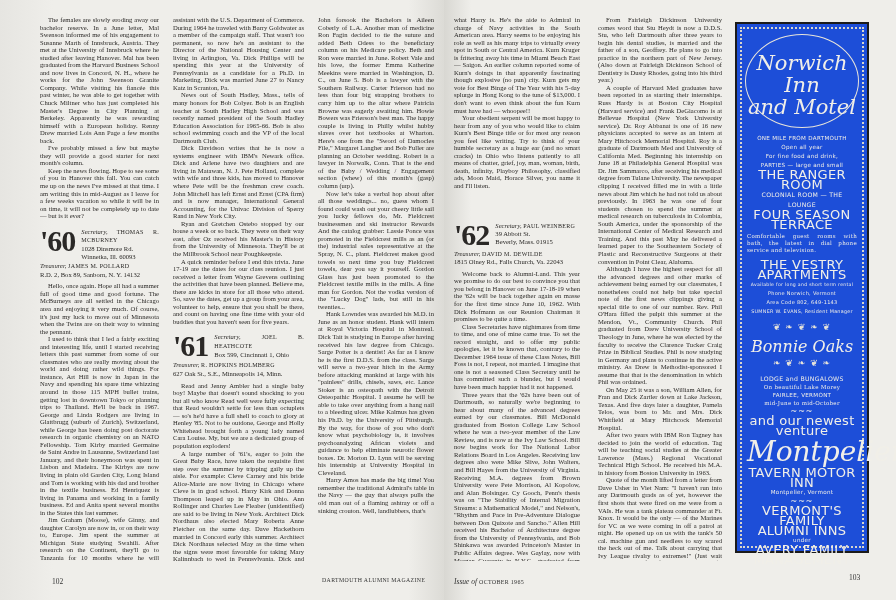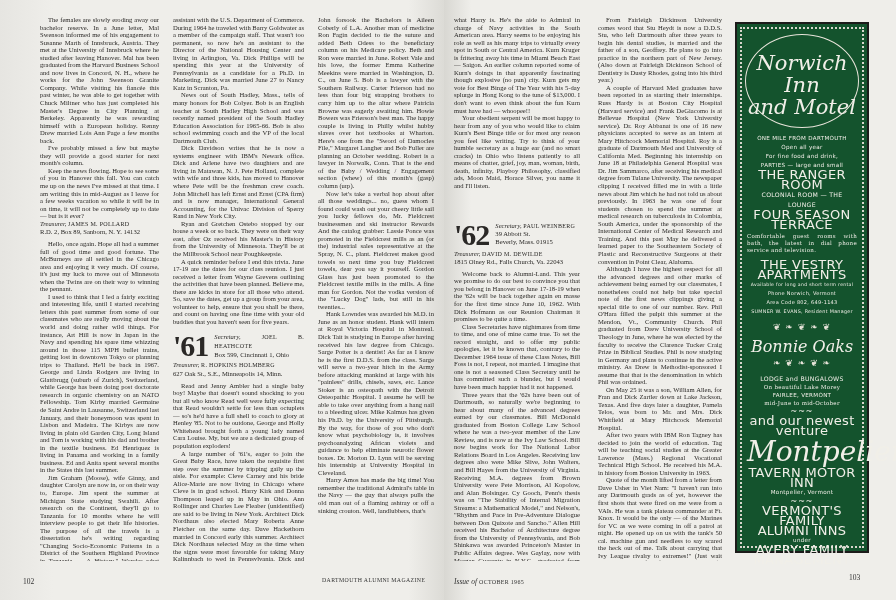--- a/index.html
+++ b/index.html
@@ -14,21 +14,21 @@
   .col3 { left:318px; width:116px; height:545px; }
   .col4 { left:454px; width:126px; height:545px; }
   .col5 { left:598px; width:124px; height:545px; }
   .class-head { display:flex; align-items:flex-start; margin:8px 0 2px 0; }
   .class-year { font-size:30px; line-height:26px; font-weight:bold; letter-spacing:-1px; margin-right:6px; font-family:"Liberation Serif", serif; }
   .class-sec { font-size:6.6px; line-height:7.6px; }
   .class-sec i { font-style:italic; }
   .small-caps { font-variant:small-caps; font-size:6px; letter-spacing:0.3px; }
   .treas { font-size:6.6px; line-height:7.6px; margin-bottom:4px; }
   .footer { position:absolute; top:577px; font-size:7.5px; color:#333; }
-  .ad { position:absolute; left:735px; top:22px; width:134px; height:531px; background:#14532d; color:#f1efe8; border:2px solid #1c1b1a; box-sizing:border-box; }
+  .ad { position:absolute; left:735px; top:22px; width:134px; height:531px; background:#1d4ed8; color:#f1efe8; border:2px solid #1c1b1a; box-sizing:border-box; }
   .ad-border { position:absolute; inset:3px; border:2px dotted #d8d5cc; }
   .ad-inner { position:absolute; left:10px; right:10px; top:10px; text-align:center; font-family:"DejaVu Sans", sans-serif; }
   .script { font-family:"DejaVu Serif", serif; font-style:italic; }
   .ad .title1 { font-size:21px; line-height:22px; margin-top:8px; }
   .ad .swirl { border:1.5px solid #e8e4da; border-radius:50%; padding:9px 2px; margin:0 -2px; }
   .ad .line { font-size:5.6px; line-height:9px; letter-spacing:0.3px; }
   .ad .line.big { font-size:13px; line-height:10px; }
   .ad .line.serif { font-family:"DejaVu Serif", serif; font-size:5.5px; line-height:7px; text-align:justify; }
   .ad .gap { height:6px; }
   .ad .title2 { font-size:16px; line-height:22px; margin-top:4px; }
@@ -39,20 +39,29 @@
 </head>
 <body>
 
 <div class="page left"></div>
 <div class="page right"></div>
 
 <div class="col col1">
   <p>The females are slowly eroding away our bachelor reserve. In a June letter, Mal Swenson informed me of his engagement to Susanne Marth of Innsbruck, Austria. They met at the University of Innsbruck where he studied after leaving Hanover. Mal has been graduated from the Harvard Business School and now lives in Concord, N. H., where he works for the John Swenson Granite Company. While visiting his fiancée this past winter, he was able to get together with Chuck Miltner who has just completed his Master's Degree in City Planning at Berkeley. Apparently he was rewarding himself with a European holiday. Renny Drew married Lois Ann Page a few months back.</p>
   <p>I've probably missed a few but maybe they will provide a good starter for next month's column.</p>
   <p>Keep the news flowing. Hope to see some of you in Hanover this fall. You can catch me up on the news I've missed at that time. I am writing this in mid-August as I leave for a few weeks vacation so while it will be in on time, it will not be completely up to date — but is it ever?</p>
+  <div class="class-head">
+    <span class="class-year">'60</span>
+    <div class="class-sec">
+      <i>Secretary,</i>
+      <span class="small-caps">THOMAS R. MCBURNEY</span><br>
+      <span>1028 Dinsmore Rd.</span><br>
+      <span>Winnetka, Ill. 60093</span>
+    </div>
+  </div>
   <div class="treas">
     <i>Treasurer,</i>
     <span class="small-caps">JAMES M. POLLARD</span><br>
     <span>R.D. 2, Box 89, Sanborn, N. Y. 14132</span>
   </div>
   <p>Hello, once again. Hope all had a summer full of good time and good fortune. The McBurneys are all settled in the Chicago area and enjoying it very much. Of course, it's just my luck to move out of Minnesota when the Twins are on their way to winning the pennant.</p>
   <p>I used to think that I led a fairly exciting and interesting life, until I started receiving letters this past summer from some of our classmates who are really moving about the world and doing rather wild things. For instance, Art Hill is now in Japan in the Navy and spending his spare time whizzing around in those 115 MPH bullet trains, getting lost in downtown Tokyo or planning trips to Thailand. He'll be back in 1967. George and Linda Rodgers are living in Glattbrugg (suburb of Zurich), Switzerland, while George has been doing post doctorate research in organic chemistry on an NATO Fellowship. Tom Kirby married Germaine de Saint Andre in Lausanne, Switzerland last January, and their honeymoon was spent in Lisbon and Madeira. The Kirbys are now living in plain old Garden City, Long Island and Tom is working with his dad and brother in the textile business. Ed Henriquez is living in Panama and working in a family business. Ed and Anita spent several months in the States this last summer.</p>
   <p>Jim Graham (Moose), wife Ginny, and daughter Carolyn are now in, or on their way to, Europe. Jim spent the summer at Michigan State studying Swahili. After research on the Continent, they'll go to Tanzania for 10 months where he will interview people to get their life histories. The purpose of all the travels is a dissertation he's writing regarding "Changing Socio-Economic Patterns in a District of the Southern Highland Province in Tanzania — A History." Wonder what he'll do for an encore? His efforts are being supported by the Ford Foundation. Art Pritchard and his wife took a vacation on the Continent in April. They, along with another couple, rented a small plane and island hopped around the Bahamas. Between his flying vacations, Art works for Arthur D. Little, Inc., Consultants, in Boston. Denny and Laura Beth Goodman spent the summer in Mexico.</p>
 
 </div>
@@ -158,19 +167,19 @@
     <div class="line">Montpelier, Vermont</div>
     <div class="divider">~~~</div>
     <div class="line big">VERMONT'S FAMILY</div>
     <div class="line big">ALUMNI INNS</div>
     <div class="line">under</div>
     <div class="line big">AVERY FAMILY</div>
     <div class="line big">MANAGEMENT</div>
   </div>
 </div>
 
-<div class="footer" style="left:23px">102</div>
+<div class="footer" style="left:52px">102</div>
 <div class="footer" style="left:322px; font-size:5.8px; letter-spacing:0.4px">DARTMOUTH ALUMNI MAGAZINE</div>
 <div class="footer" style="left:454px">
   <i>Issue of</i>
   <span class="small-caps">OCTOBER 1965</span>
 </div>
 <div class="footer" style="left:849px; top:573px">103</div>
 
 </body></html>

